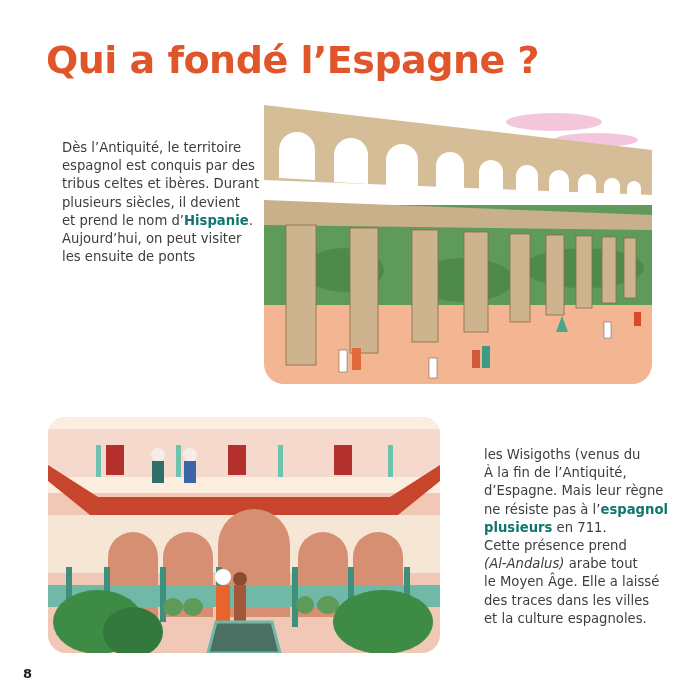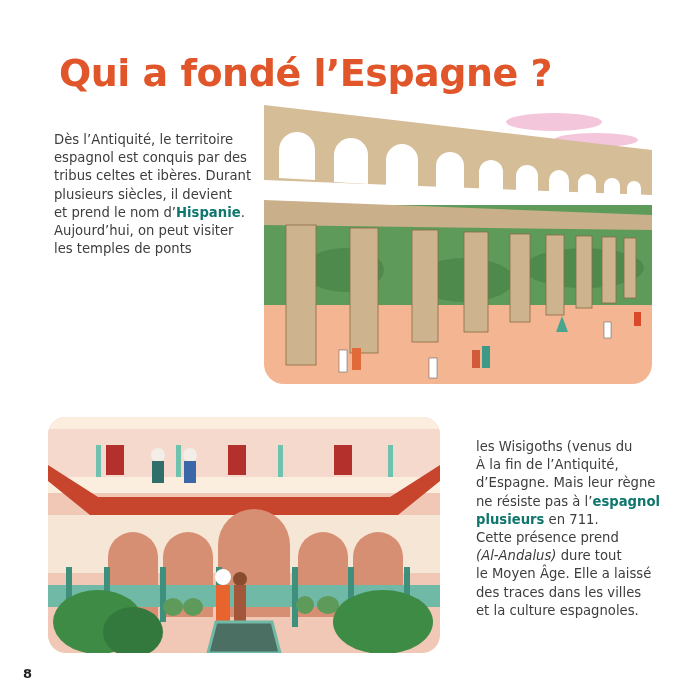--- a/index.html
+++ b/index.html
@@ -1,18 +1,18 @@
 <!DOCTYPE html>
 <html><head>
 <meta charset="utf-8">
 <style>
   html, body { margin:0; padding:0; background:#ffffff; }
   body { width:700px; height:700px; position:relative; overflow:hidden; font-family:"DejaVu Sans", sans-serif; color:#3a3a3a; }
-  .title { position:absolute; left:46px; top:38px; margin:13px; font-family:"DejaVu Sans", sans-serif; font-weight:bold; font-size:38px; letter-spacing:-0.5px; color:#e0562a; white-space:nowrap; }
-  .para { position:absolute; font-size:13.2px; line-height:18.2px; color:#3d3d3d; margin:4px; }
+  .title { position:absolute; left:46px; top:38px; margin:0; font-family:"DejaVu Sans", sans-serif; font-weight:bold; font-size:38px; letter-spacing:-0.5px; color:#e0562a; white-space:nowrap; }
+  .para { position:absolute; font-size:13.2px; line-height:18.2px; color:#3d3d3d; margin:12px; }
   .para .line { display:block; white-space:nowrap; }
   .para b { color:#0f766e; }
   .p1 { left:50px; top:127px; }
   .p2 { left:472px; top:434px; }
   .illus { position:absolute; overflow:hidden; border-radius:18px; }
   .aqueduct { left:264px; top:100px; width:388px; height:284px; border-radius:0 0 20px 20px; }
   .patio { left:48px; top:417px; width:392px; height:236px; }
   .page-num { position:absolute; left:23px; top:666px; font-weight:bold; font-size:13px; color:#222; }
 </style>
 </head>
@@ -20,21 +20,21 @@
 
 <h1 class="title">Qui a fondé l’Espagne ?</h1>
 
 <p class="para p1">
   <span class="line">Dès l’Antiquité, le territoire</span>
   <span class="line">espagnol est conquis par des</span>
   <span class="line">tribus celtes et ibères. Durant</span>
   <span class="line">plusieurs siècles, il devient</span>
   <span class="line"><span>et prend le nom d’</span><b>Hispanie</b><span>.</span></span>
   <span class="line">Aujourd’hui, on peut visiter</span>
-  <span class="line">les temples de ponts</span>
+  <span class="line">les ensuite de ponts</span>
 </p>
 
 <div class="illus aqueduct">
   <svg width="388" height="284" viewBox="0 0 388 284" xmlns="http://www.w3.org/2000/svg">
     <rect width="388" height="284" fill="#ffffff"></rect>
 
     <ellipse cx="290" cy="22" rx="48" ry="9" fill="#f3c6dc"></ellipse>
     <ellipse cx="332" cy="40" rx="42" ry="7" fill="#f3c6dc"></ellipse>
     <ellipse cx="110" cy="30" rx="30" ry="6" fill="#f3c6dc"></ellipse>
 
@@ -155,19 +155,19 @@
   </svg>
 </div>
 
 <p class="para p2">
   <span class="line">les Wisigoths (venus du</span>
   <span class="line">À la fin de l’Antiquité,</span>
   <span class="line">d’Espagne. Mais leur règne</span>
   <span class="line"><span>ne résiste pas à l’</span><b>espagnol</b></span>
   <span class="line"><b>plusieurs</b><span> en 711.</span></span>
   <span class="line">Cette présence prend</span>
-  <span class="line"><i>(Al-Andalus)</i><span> dure tout</span></span>
+  <span class="line"><i>(Al-Andalus)</i><span> arabe tout</span></span>
   <span class="line">le Moyen Âge. Elle a laissé</span>
   <span class="line">des traces dans les villes</span>
   <span class="line">et la culture espagnoles.</span>
 </p>
 
 <div class="page-num">8</div>
 
 </body></html>

